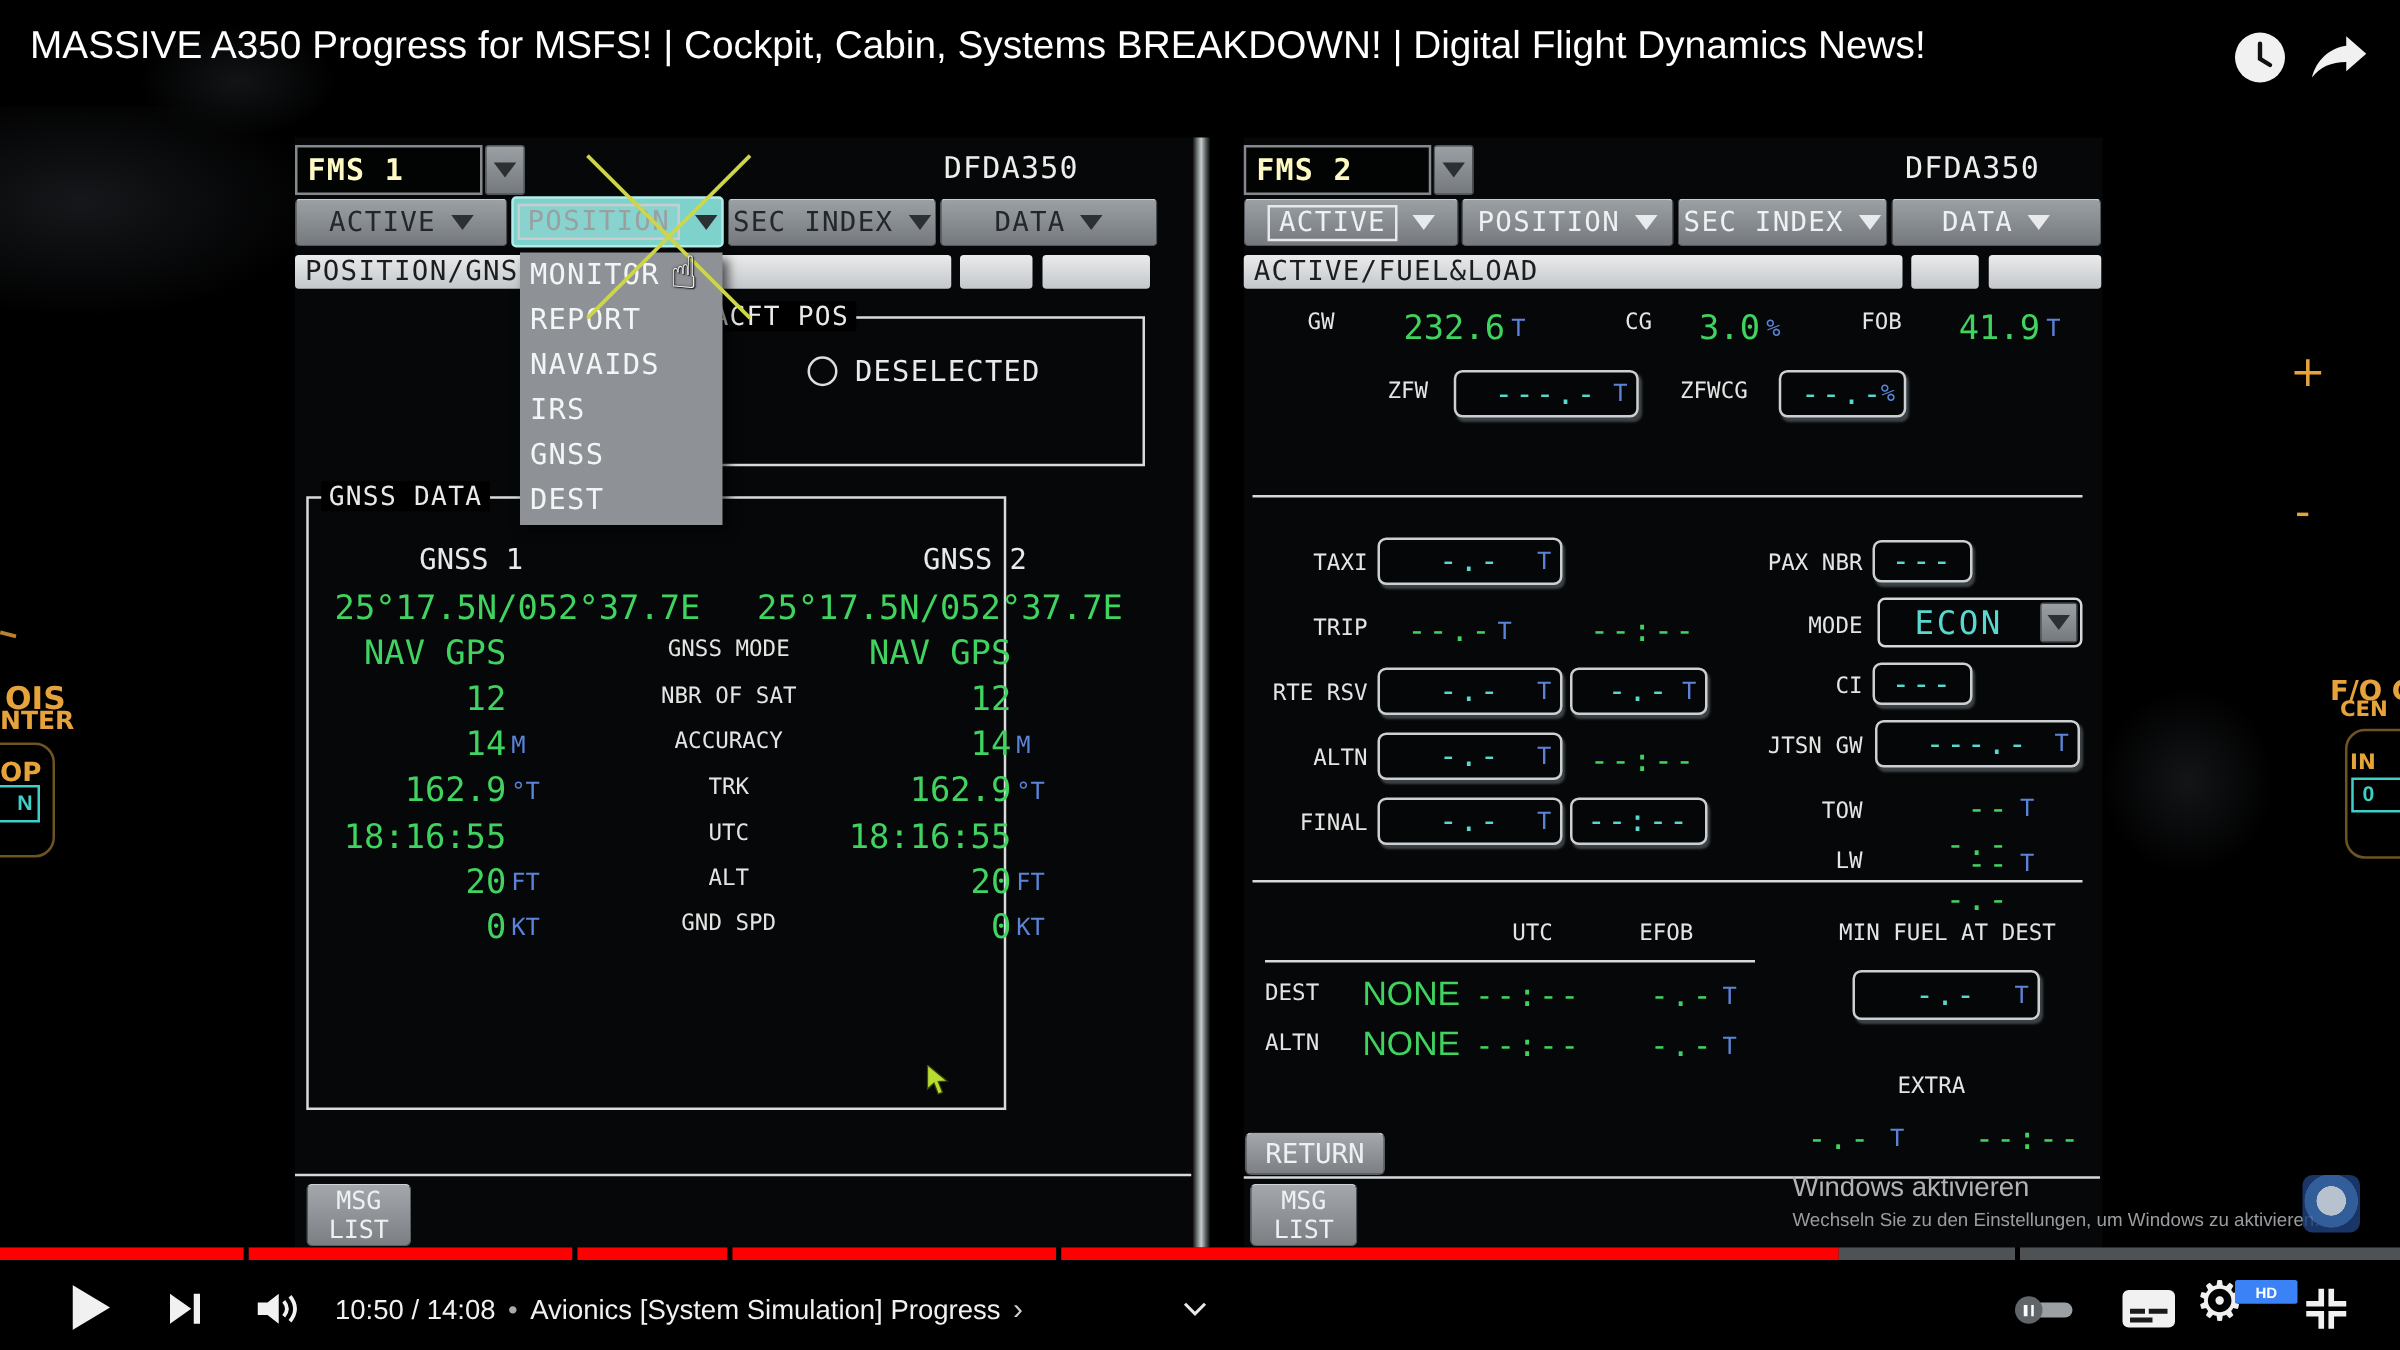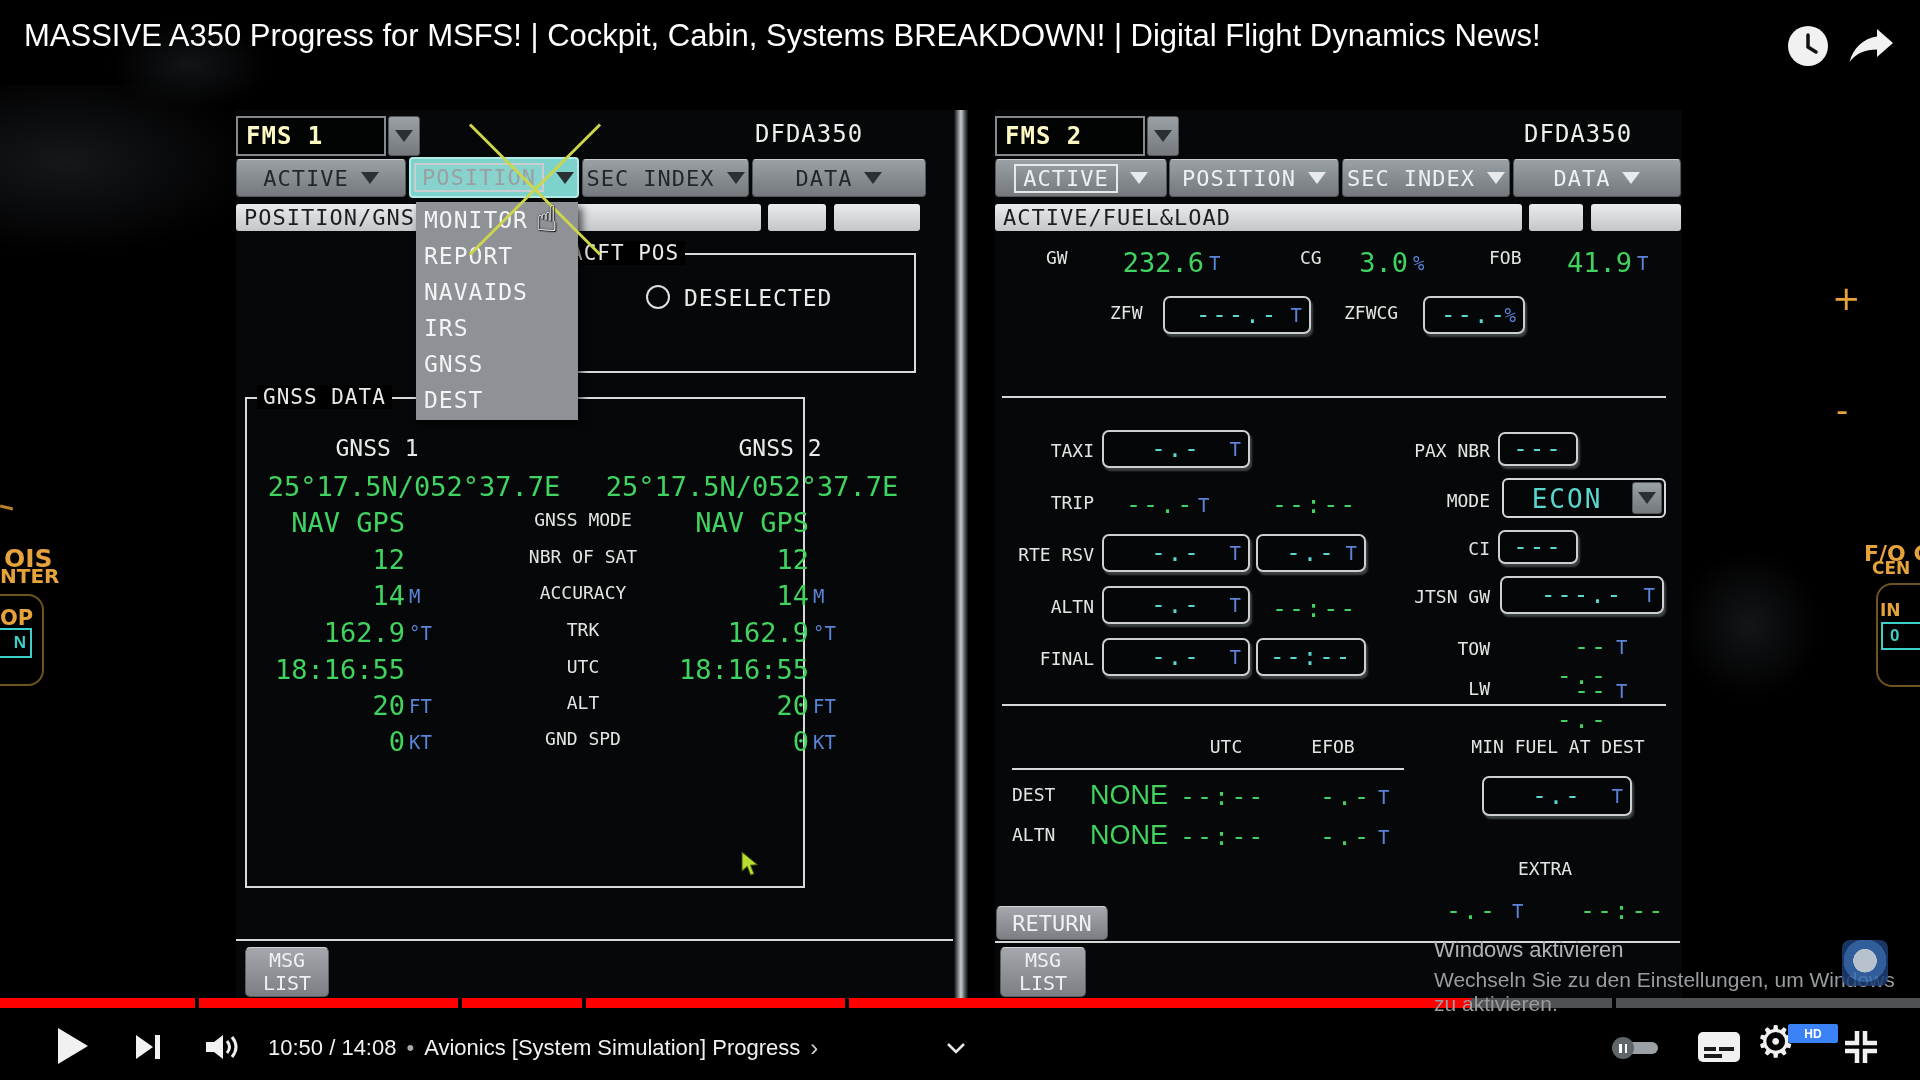--- a/index.html
+++ b/index.html
@@ -28,21 +28,21 @@
   .sect{border:2px solid #d8dadb;box-sizing:border-box;}
   .slbl{position:absolute;top:-14px;left:10px;background:#000;padding:0 6px;color:#e8eae9;font-size:21px;letter-spacing:1px;font-family:"DejaVu Sans Mono",monospace;white-space:nowrap;}
   .menu{background:#8e9195;box-shadow:4px 5px 8px rgba(0,0,0,0.65);}
   .menu .mi{height:36px;display:flex;align-items:center;padding-left:8px;color:#f3f4f5;font-size:23px;letter-spacing:1px;font-family:"DejaVu Sans Mono",monospace;}
   .btn{background:linear-gradient(180deg,#a4a8ac,#7b7f83);border:1px solid #595d61;border-top-color:#cfd3d6;border-radius:5px;color:#eef0f2;display:flex;flex-direction:column;align-items:center;justify-content:center;font-family:"DejaVu Sans Mono",monospace;box-sizing:border-box;}
   .fbox{background:#050607;border:2px solid #ccd0d2;border-radius:7px;box-shadow:2px 3px 2px rgba(190,205,215,0.3);display:flex;align-items:center;justify-content:center;position:absolute;box-sizing:border-box;}
   .fbox .bu{position:absolute;right:7px;top:50%;transform:translateY(-50%);}
   .hline{background:#d6d8da;height:2px;}
   .rowseg{height:100%;float:left;}
   .wm1{color:#b0b3b5;font-size:22px;}
-  .wm2{color:#9a9da0;font-size:21px;}
+  .wm2{color:#9a9da0;font-size:15px;}
   .amb{color:#e7a33b;font-family:"DejaVu Sans",sans-serif;font-weight:bold;}
   .ytxt{color:#f1f1f1;font-size:22px;}
 </style>
 </head>
 <body>
 
 <div class="stage">
 
   <div class="abs" style="left:0;top:85px;width:260px;height:170px;background:radial-gradient(ellipse at 25% 45%,#15171a,transparent 70%);"></div>
   <div class="abs" style="left:110px;top:20px;width:160px;height:90px;background:radial-gradient(ellipse,#121416,transparent 70%);"></div>

